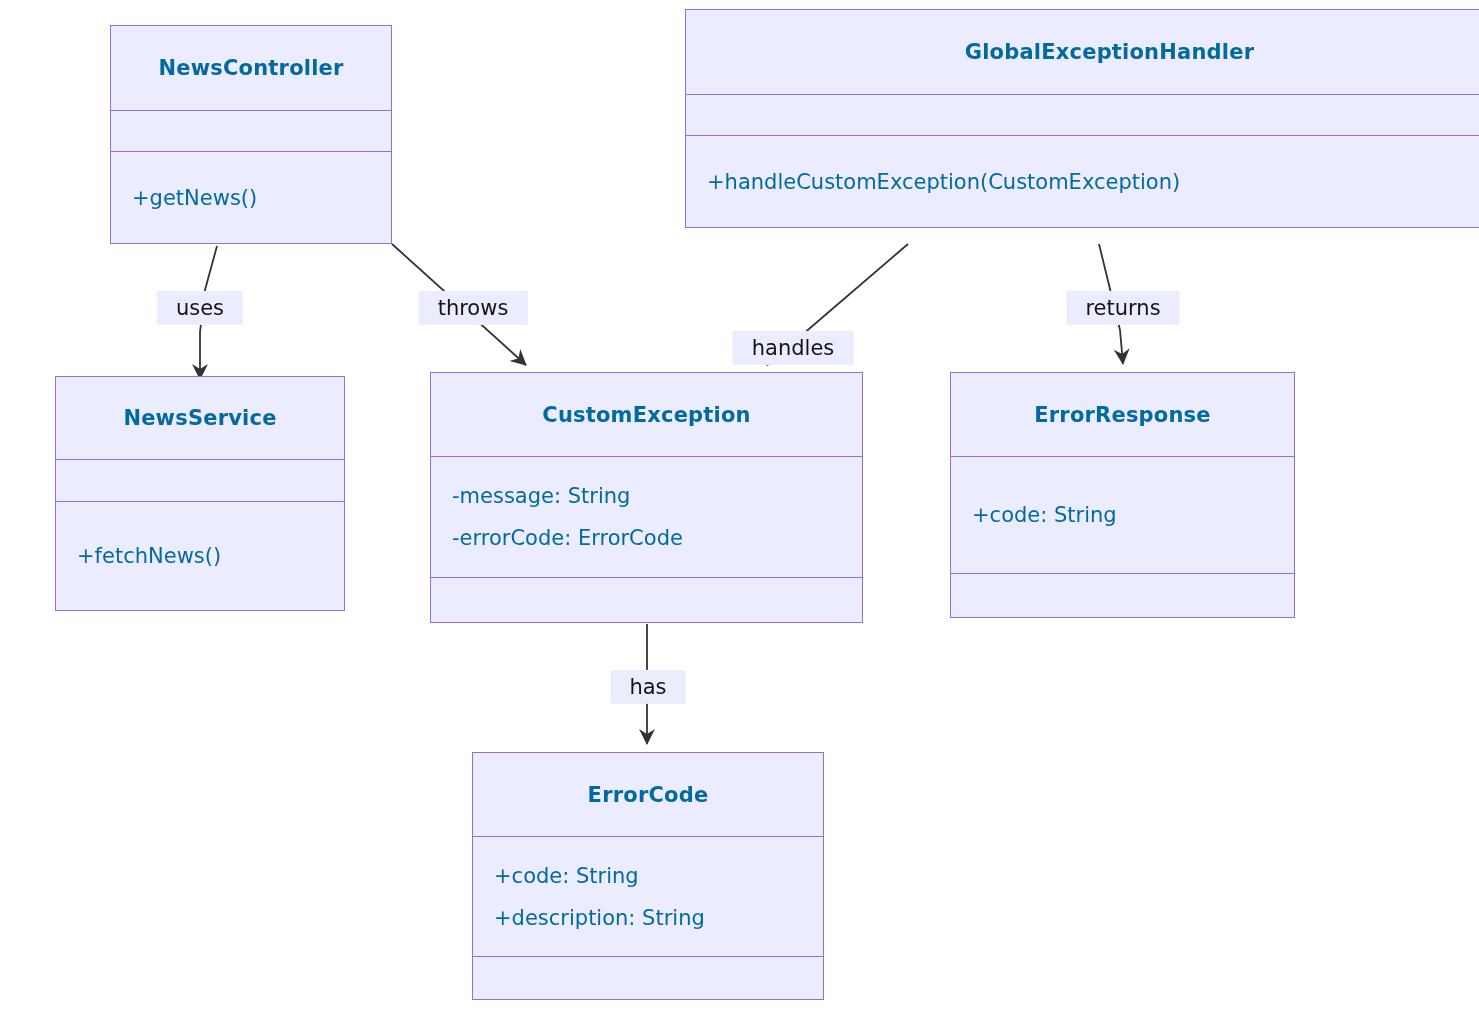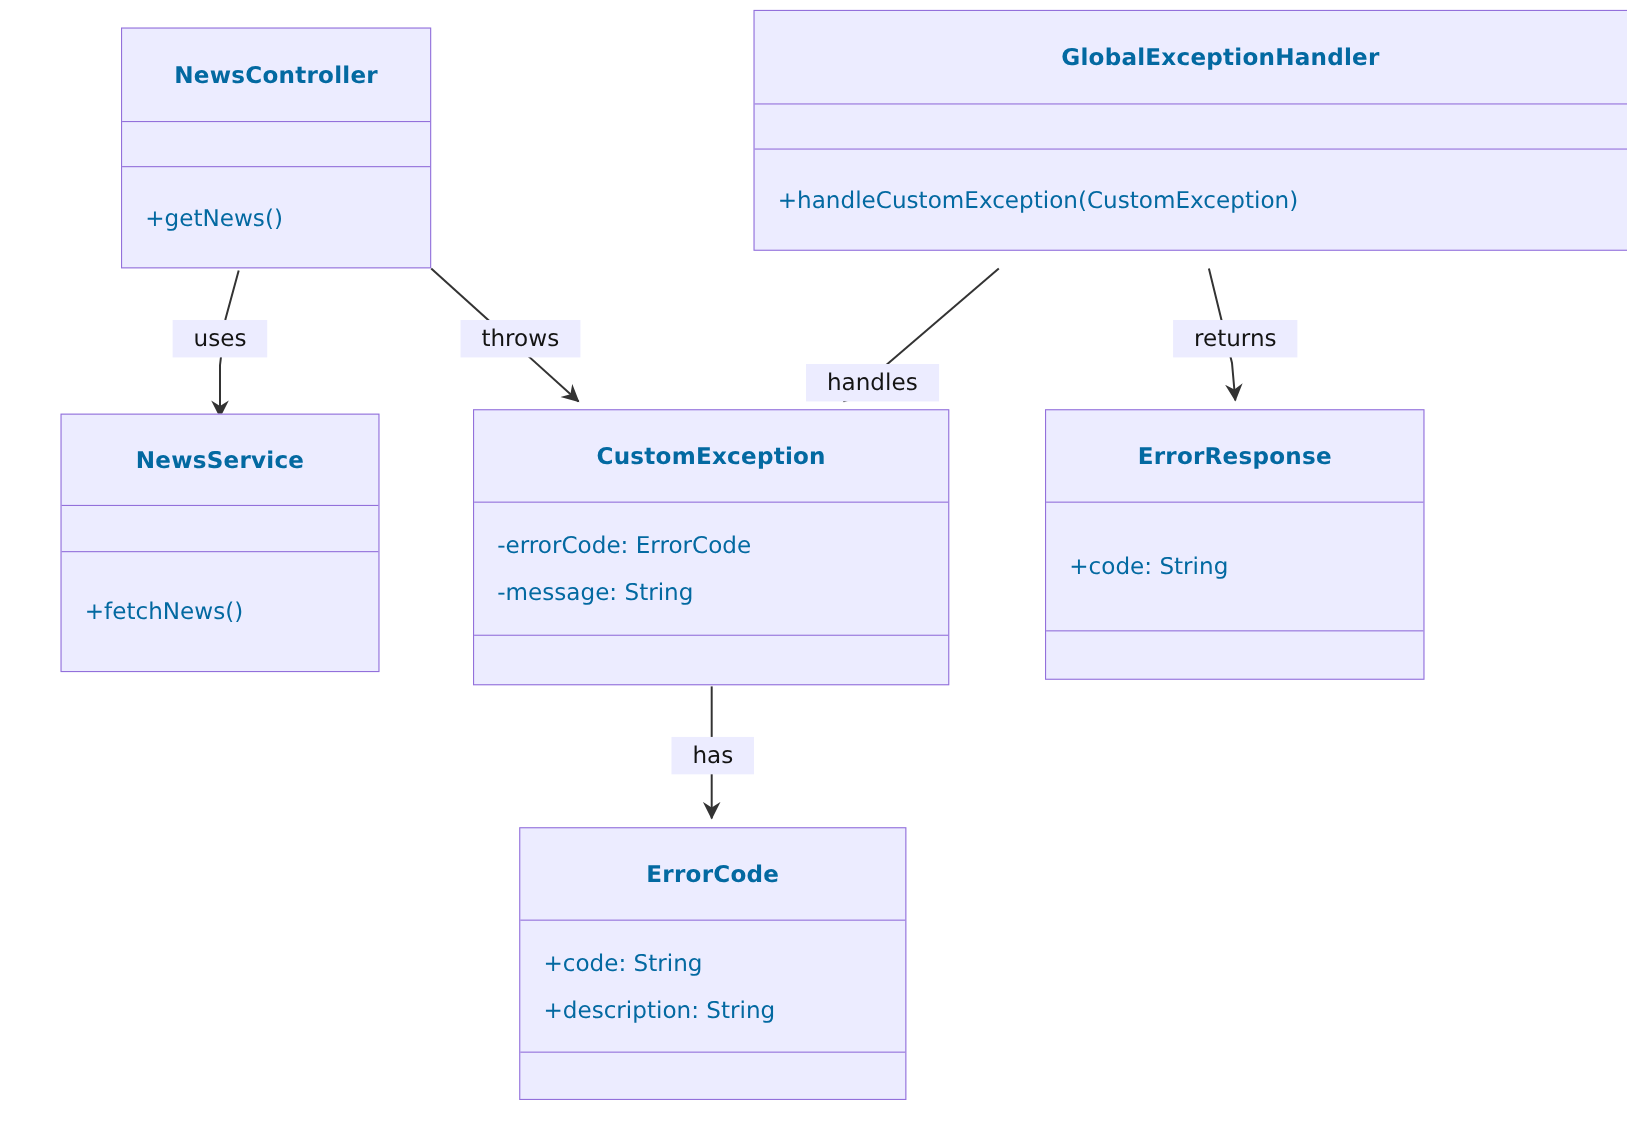--- a/index.html
+++ b/index.html
@@ -103,22 +103,22 @@
     <div class="node-title" style="height:82px">NewsService</div>
     <div class="node-section" style="height:42px"></div>
     <div class="node-section grow">
       <div class="member">+fetchNews()</div>
     </div>
   </div>
 
   <div class="node" style="left:430px; top:372px; width:433px; height:251px;">
     <div class="node-title" style="height:83px">CustomException</div>
     <div class="node-section grow">
+      <div class="member">-message: String</div>
       <div class="member">-errorCode: ErrorCode</div>
-      <div class="member">-message: String</div>
     </div>
     <div class="node-section" style="height:45px"></div>
   </div>
 
   <div class="node" style="left:950px; top:372px; width:345px; height:246px;">
     <div class="node-title" style="height:83px">ErrorResponse</div>
     <div class="node-section grow">
       <div class="member">+code: String</div>
     </div>
     <div class="node-section" style="height:44px"></div>

